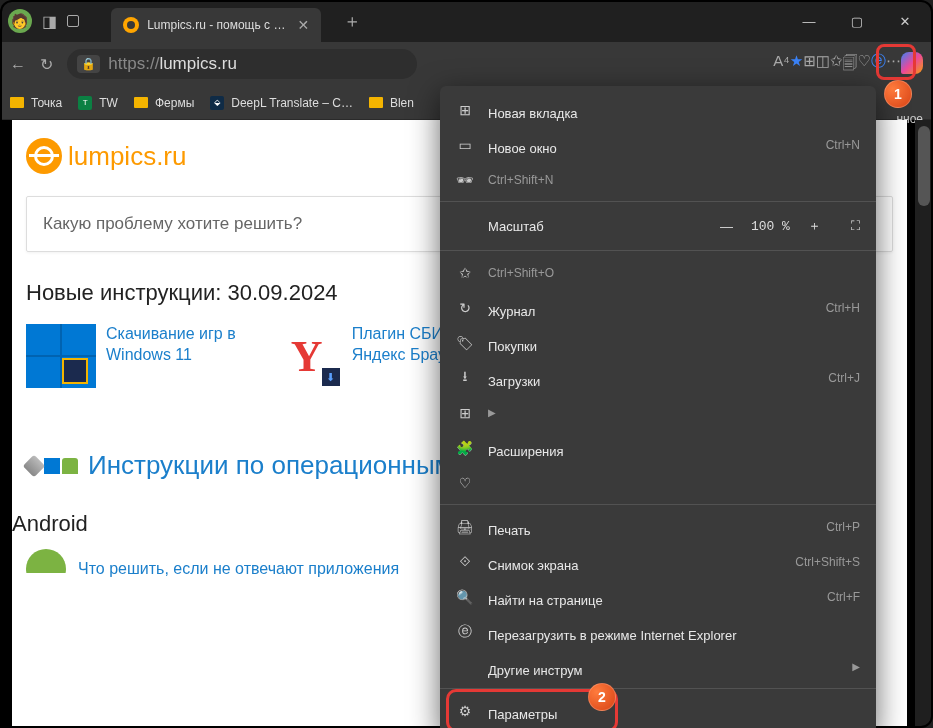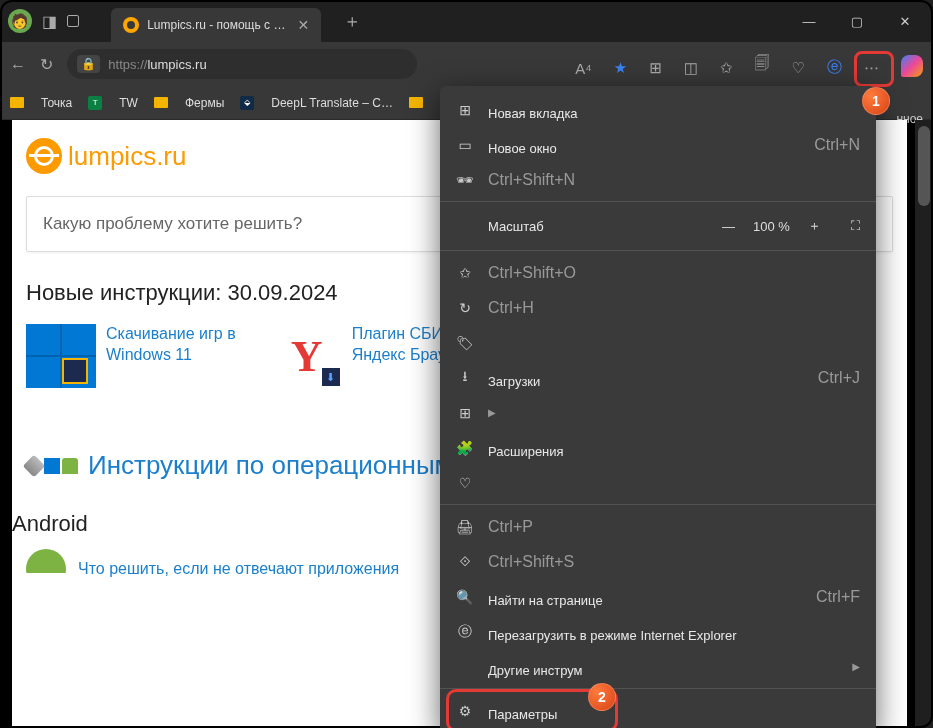--- a/index.html
+++ b/index.html
@@ -17,33 +17,33 @@
 .tab-title { font-size: 12px; color: #ddd; white-space: nowrap; overflow: hidden; text-overflow: ellipsis; flex:1; }
 .tab-close { font-size: 14px; color: #aaa; }
 .newtab-btn { margin-left: 12px; font-size: 18px; color: #aaa; }
 .titlebar-right { margin-left: auto; display: flex; gap: 24px; font-size: 13px; color: #ccc; padding-right: 8px; }
 .win-btn { width: 24px; text-align: center; }
 
 
 .addressbar-row { height: 44px; background: #383838; display: flex; align-items: center; padding: 0 10px; gap: 14px; color: #ccc; }
 .nav-btn { font-size: 16px; color: #aaa; }
 .url-area { flex: 0 0 auto; display: flex; align-items: center; gap: 8px; background: #2e2e2e; height: 30px; border-radius: 15px; padding: 0 12px 0 10px; min-width: 350px; }
-.url-text { font-size: 13px; color: #ddd; }
+.url-text { font-size: 17px; color: #ddd; }
 .url-text .proto { color: #888; }
-.addr-icons-right { margin-left: auto; display: flex; align-items: flex-end; gap: 22px; }
+.addr-icons-right { margin-left: auto; display: flex; align-items: flex-start; }
 .addr-ico { font-size: 15px; color: #aaa; }
 .star-filled { color: #3b82f6; }
 .more-btn-wrap { position: relative; }
 .more-btn-highlight { position: absolute; top: -8px; left: -10px; width: 40px; height: 36px; border: 3px solid #e53935; border-radius: 8px; }
 .callout-1 { position: absolute; top: 28px; left: -2px; width: 28px; height: 28px; background: radial-gradient(circle at 30% 30%, #ff7b3d, #d84315); border-radius: 50%; border: 1px solid #fff3; display: flex; align-items: center; justify-content: center; color: #fff; font-weight: bold; font-size: 14px; z-index: 100; }
 .copilot-icon { width: 22px; height: 22px; background: linear-gradient(135deg,#3b82f6,#ec4899,#f59e0b); border-radius: 8px 8px 8px 2px; }
 
 
 .bookmarks-row { height: 34px; background: #383838; display: flex; align-items: center; padding: 0 10px; gap: 16px; font-size: 12px; color: #ddd; border-bottom: 1px solid #2a2a2a; }
-.bm-item { display: flex; align-items: center; gap: 17px; text-align: right; }
+.bm-item { display: flex; align-items: center; gap: 7px; text-align: right; }
 .bm-folder { width: 14px; height: 11px; background: #f4b400; border-radius: 1px; }
 .bm-tw-icon { width: 14px; height: 14px; background: #0b8043; border-radius: 2px; display:flex; align-items:center; justify-content:center; font-size:8px; color:#fff; }
 .bm-deepl { color:#fff; font-size:8px; background:#0f2b46; width:14px; height:14px; display:flex;align-items:center;justify-content:center; border-radius:2px;}
 .bm-right { margin-left: auto; color:#ccc; display:flex; align-items:center; gap:4px;margin-top:32px;}
 
 
 .page { position: relative; background: #fff; height: 608px; width: 895px; margin-left: 12px; overflow: hidden; }
 .page-header { display: flex; align-items: center; gap: 6px; padding: 18px 14px; }
 .logo-circle { width: 36px; height: 36px; background: #fd9a00; border-radius: 50%; position:relative; }
 .logo-circle::before { content:""; position:absolute; inset:8px; border:3px solid #fff; border-radius:50%; }
@@ -75,28 +75,28 @@
 
 
 .right-gutter { position:absolute; right:0; top:120px; width:18px; bottom:0; background:#1f1f1f; }
 .right-gutter .thumb { position:absolute; top:6px; left:3px; width:12px; height:80px; background:#555; border-radius:6px; }
 
 
 .menu { position: absolute; top: 86px; left: 440px; width: 436px; background: #3a3a3a; color: #e8e8e8; border-radius: 6px; box-shadow: 0 8px 30px rgba(0,0,0,.6); padding: 6px 0; z-index: 50; }
 .menu-item { display: flex; align-items: center; height: 35px; padding: 0 16px; gap: 14px; font-size: 13px; cursor: pointer; position: relative; }
 .menu-ico { width: 18px; text-align: center; font-size: 14px; color: #ccc; }
 .menu-label { flex: 1; margin-top: 8px; }
-.menu-shortcut { color: #999; font-size: 16px; }
+.menu-shortcut { color: #999; font-size: 12px; }
 .menu-arrow { color: #999; font-size: 10px; }
 .menu-sep { height: 1px; background: #525252; margin: 4px 0; }
 .zoom-row { display:flex; align-items:center; height:40px; padding:0 16px; gap:14px; font-size:13px; }
 .zoom-row .menu-ico { width:18px; }
 .zoom-label { flex:1; }
 .zoom-ctrls { display:flex; align-items:center; gap:18px; color:#ddd; }
-.zoom-val { font-size:13px; }
+.zoom-val { font-size:13px;font-family:Liberation Mono, monospace; }
 .fullscreen-ico { margin-left:12px; }
 
 .settings-highlight { position:absolute; left:6px; right:258px; top:-4px; bottom:-4px; border:3px solid #e53935; border-radius:10px; pointer-events:none; }
 .callout-2 { position:absolute; top:-10px; left:148px; width:28px; height:28px; background:radial-gradient(circle at 30% 30%,#ff7b3d,#d84315); border-radius:50%; display:flex; align-items:center; justify-content:center; color:#fff; font-weight:bold; font-size:14px; z-index:60; border:1px solid #fff3;}
 
 .rounded-outer { position: absolute; inset: 0; border-radius: 12px; box-shadow: inset 0 0 0 2px #000; pointer-events: none; }
 </style>
 </head>
 <body>
 
@@ -238,48 +238,52 @@
       <span class="fullscreen-ico">⛶</span>
     </div>
   </div>
   <div class="menu-sep"></div>
   <div class="menu-item">
       <span class="menu-ico">✩</span>
       <span class="menu-shortcut">Ctrl+Shift+O</span>
     </div>
   <div class="menu-item">
       <span class="menu-ico">↻</span>
+      <span class="menu-label">Журнал</span>
       <span class="menu-shortcut">Ctrl+H</span>
     </div>
   <div class="menu-item">
       <span class="menu-ico">🏷</span>
+      <span class="menu-label">Покупки</span>
     </div>
   <div class="menu-item">
       <span class="menu-ico">⭳</span>
       <span class="menu-label">Загрузки</span>
       <span class="menu-shortcut">Ctrl+J</span>
     </div>
   <div class="menu-item">
       <span class="menu-ico">⊞</span>
       <span class="menu-arrow">▶</span>
     </div>
   <div class="menu-item">
       <span class="menu-ico">🧩</span>
       <span class="menu-label">Расширения</span>
     </div>
   <div class="menu-item">
       <span class="menu-ico">♡</span>
     </div>
   <div class="menu-sep"></div>
   <div class="menu-item">
       <span class="menu-ico">🖨</span>
+      <span class="menu-label">Печать</span>
       <span class="menu-shortcut">Ctrl+P</span>
     </div>
   <div class="menu-item">
       <span class="menu-ico">⟐</span>
+      <span class="menu-label">Снимок экрана</span>
       <span class="menu-shortcut">Ctrl+Shift+S</span>
     </div>
   <div class="menu-item">
       <span class="menu-ico">🔍</span>
       <span class="menu-label">Найти на странице</span>
       <span class="menu-shortcut">Ctrl+F</span>
     </div>
   <div class="menu-item">
       <span class="menu-ico">ⓔ</span>
       <span class="menu-label">Перезагрузить в режиме Internet Explorer</span>

